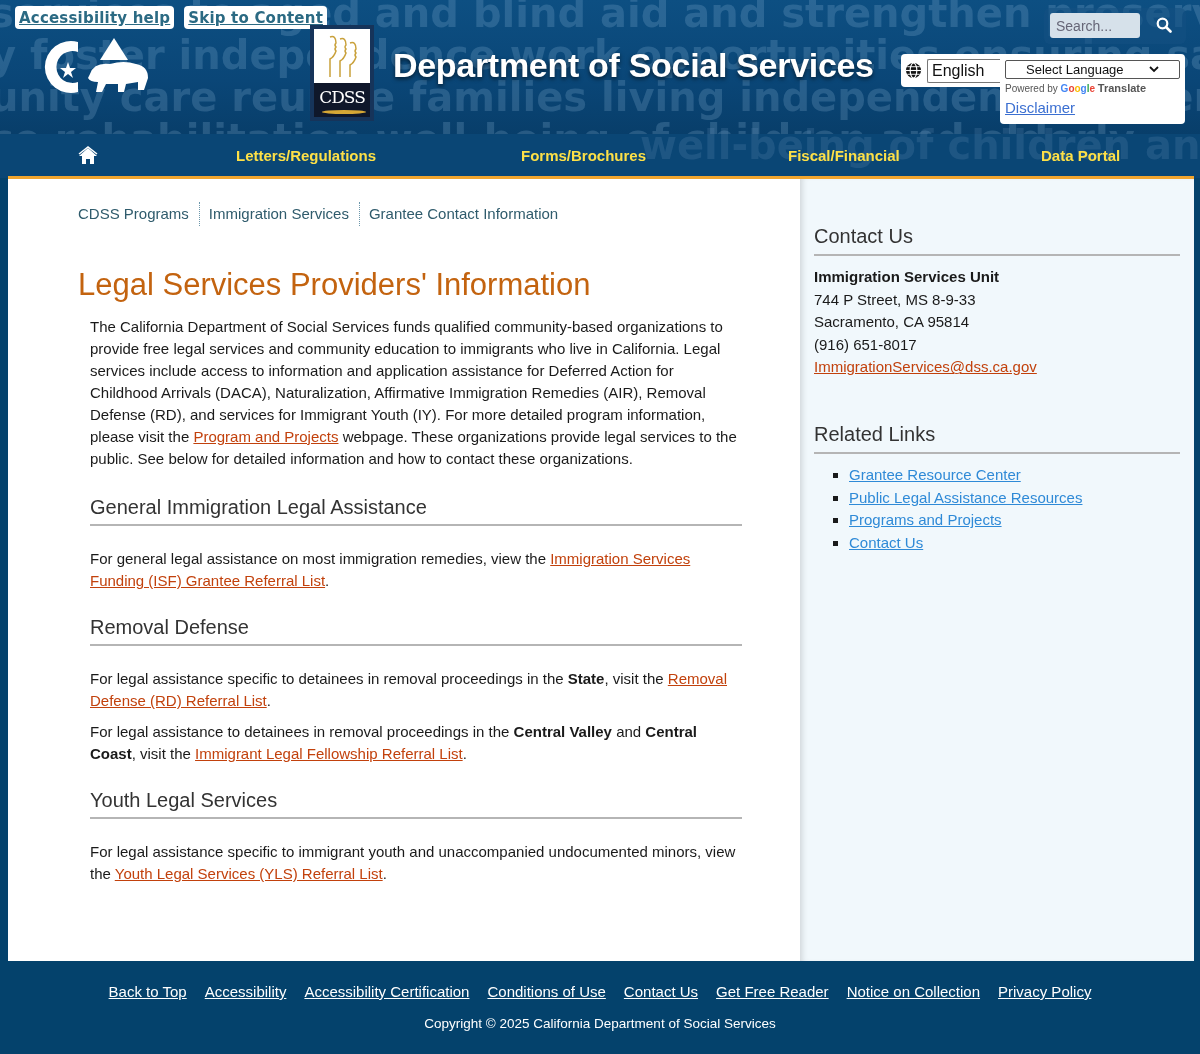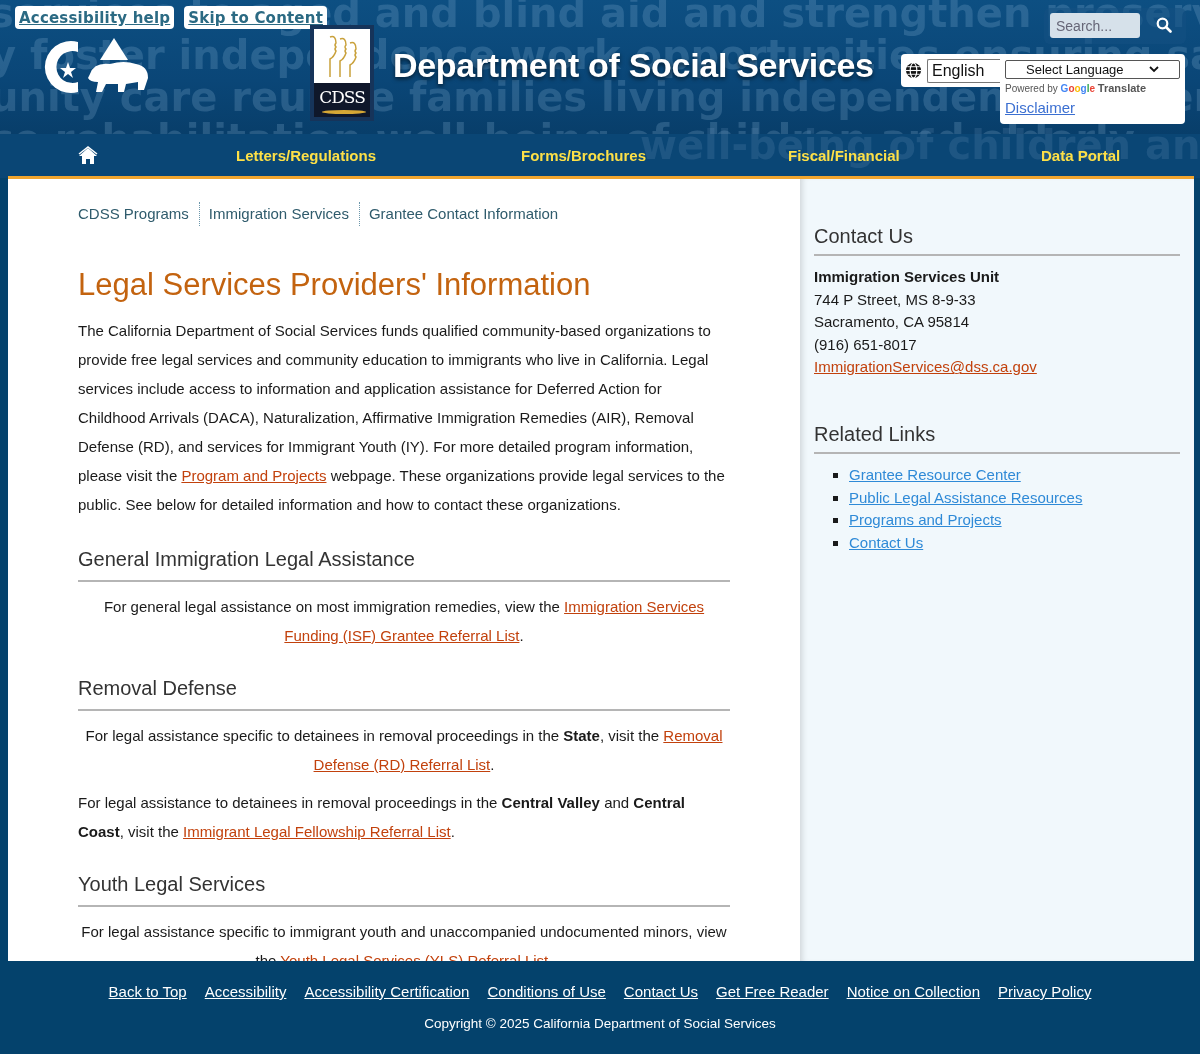--- a/index.html
+++ b/index.html
@@ -70,27 +70,27 @@
   .home-icon { position: absolute; left: 78px; top: 12px; width: 20px; height: 20px; }
   .nav-underline { position: absolute; left: 8px; top: 176px; width: 1186px; height: 3px; background: #f1a52f; }
   
   .main { position: absolute; left: 8px; top: 179px; width: 792px; height: 782px; background: #fff; }
   .sidebar { position: absolute; left: 800px; top: 179px; width: 394px; height: 782px;
     background: #f1f8fc; box-shadow: inset 6px 0 6px -4px rgba(0,0,0,0.15); }
   .breadcrumb { position: absolute; left: 70px; top: 26px; display: flex; font-size: 15px; color: #2f5b6c; }
   .crumb { cursor: pointer; }
   .crumb-sep { width: 0; height: 24px; border-left: 1px dotted #6c97ab; margin: -3px 9px 0 10px; }
   .page-title { position: absolute; left: 70px; top: 88px; margin: 0; font-size: 31px; font-weight: normal; color: #c3630f; white-space: nowrap; }
-  .content { position: absolute; left: 70px; top: 137px; width: 652px; font-size: 15px; line-height: 29px; color: #1a1a1a; }
+  .content { position: absolute; left: 82px; top: 137px; width: 652px; font-size: 15px; line-height: 22px; color: #1a1a1a; }
   .content p { margin: 0; }
   .content a, .sidebar a { color: #c2410c; text-decoration: underline; cursor: pointer; }
   .section-h { font-size: 20px; font-weight: normal; color: #333; margin: 0; padding-bottom: 6px; border-bottom: 2px solid #b5b5b5; }
   .intro { margin-bottom: 26px !important; }
   .sec { margin-bottom: 0; }
-  .sec p.body { margin-top: 10px; text-align: center; }
+  .sec p.body { margin-top: 22px; }
   .gap { height: 24px; }
   .gap-small { height: 9px; }
   
   .side-h { margin: 0; font-size: 20px; font-weight: normal; color: #333; padding-bottom: 6px; border-bottom: 2px solid #b5b5b5; }
   .contact-block { position: absolute; left: 14px; top: 46px; width: 366px; }
   .contact-lines { margin-top: 10px; font-size: 15px; line-height: 22.6px; }
   .contact-lines .unit { font-weight: bold; }
   .related-block { position: absolute; left: 14px; top: 244px; width: 366px; }
   .related-list { list-style: square; margin: 10px 0 0 0; padding-left: 35px; font-size: 15px; line-height: 22.6px; }
   .related-list a { color: #2f8ad7; }

